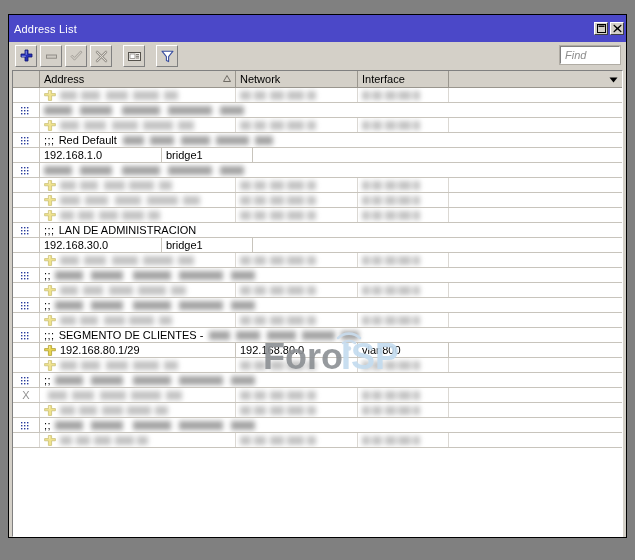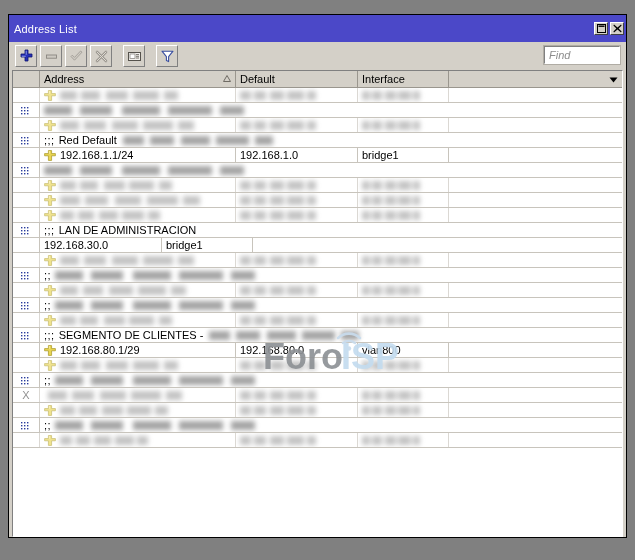--- a/index.html
+++ b/index.html
@@ -82,21 +82,21 @@
     border-left: 1px solid #ffffff;
     border-right: 1px solid #808080;
     border-bottom: 1px solid #808080;
   }
   .tool-gap { width: 8px; }
   .tool svg { display: block; }
 
   #find-box {
     position: absolute;
     right: 6px; top: 4px;
-    width: 76px; height: 18px;
+    width: 60px; height: 18px;
     background: #ffffff;
     border-top: 1px solid #808080;
     border-left: 1px solid #808080;
     border-right: 1px solid #ffffff;
     border-bottom: 1px solid #ffffff;
     outline: 1px solid #b0aca4;
     box-sizing: border-box;
     display: flex; align-items: center;
     padding-left: 4px;
   }
@@ -344,21 +344,21 @@
 
     <div id="hdr">
       <div class="hcell c-flag"></div>
       <div class="hcell c-addr sorted">
         <span>Address</span>
         <svg class="sort-arrow" width="8" height="7" viewBox="0 0 8 7">
           <path d="M4 0.5 L7.5 6.5 H0.5 Z" fill="none" stroke="#6f6b64" stroke-width="1"></path>
         </svg>
       </div>
       <div class="hcell c-net">
-        <span>Default</span>
+        <span>Network</span>
       </div>
       <div class="hcell c-intf">
         <span>Interface</span>
       </div>
       <div class="hcell c-last">
         <svg width="13" height="13" viewBox="0 0 13 13">
           <path d="M2.5 4.5 H10.5 L6.5 9.5 Z" fill="#000"></path>
         </svg>
       </div>
     </div>
@@ -437,27 +437,20 @@
             </svg>
           </div>
           <div class="cmt">
             <span class="cmt-mark">;;;</span>
             <span>Red Default</span>
             <span class="blur" style="width: 150px; margin-left: 6px;"></span>
           </div>
         </div>
         <div class="row">
           <div class="cell c-flag"></div>
-          <div class="cell c-addr">
-            <svg class="pin" viewBox="0 0 12 11">
-              <path d="M4.4 0.6 h3.2 v3 h3.8 v2.2 h-3.8 v4.6 h-3.2 v-4.6 h-3.8 v-2.2 h3.8 z" fill="#e9d552" stroke="#a59422" stroke-width="0.7" stroke-linejoin="round"></path>
-              <path d="M4.9 1.1 h0.9 v2.6 h-0.9 z" fill="#f7efa8"></path>
-            </svg>
-            <span style="margin-left: 4px;">192.168.1.1/24</span>
-          </div>
           <div class="cell c-net">
             <span style="margin-left: 0px;">192.168.1.0</span>
           </div>
           <div class="cell c-intf">
             <span style="margin-left: 0px;">bridge1</span>
           </div>
           <div class="cell c-last"></div>
         </div>
         <div class="row comment">
           <div class="cell c-flag">

